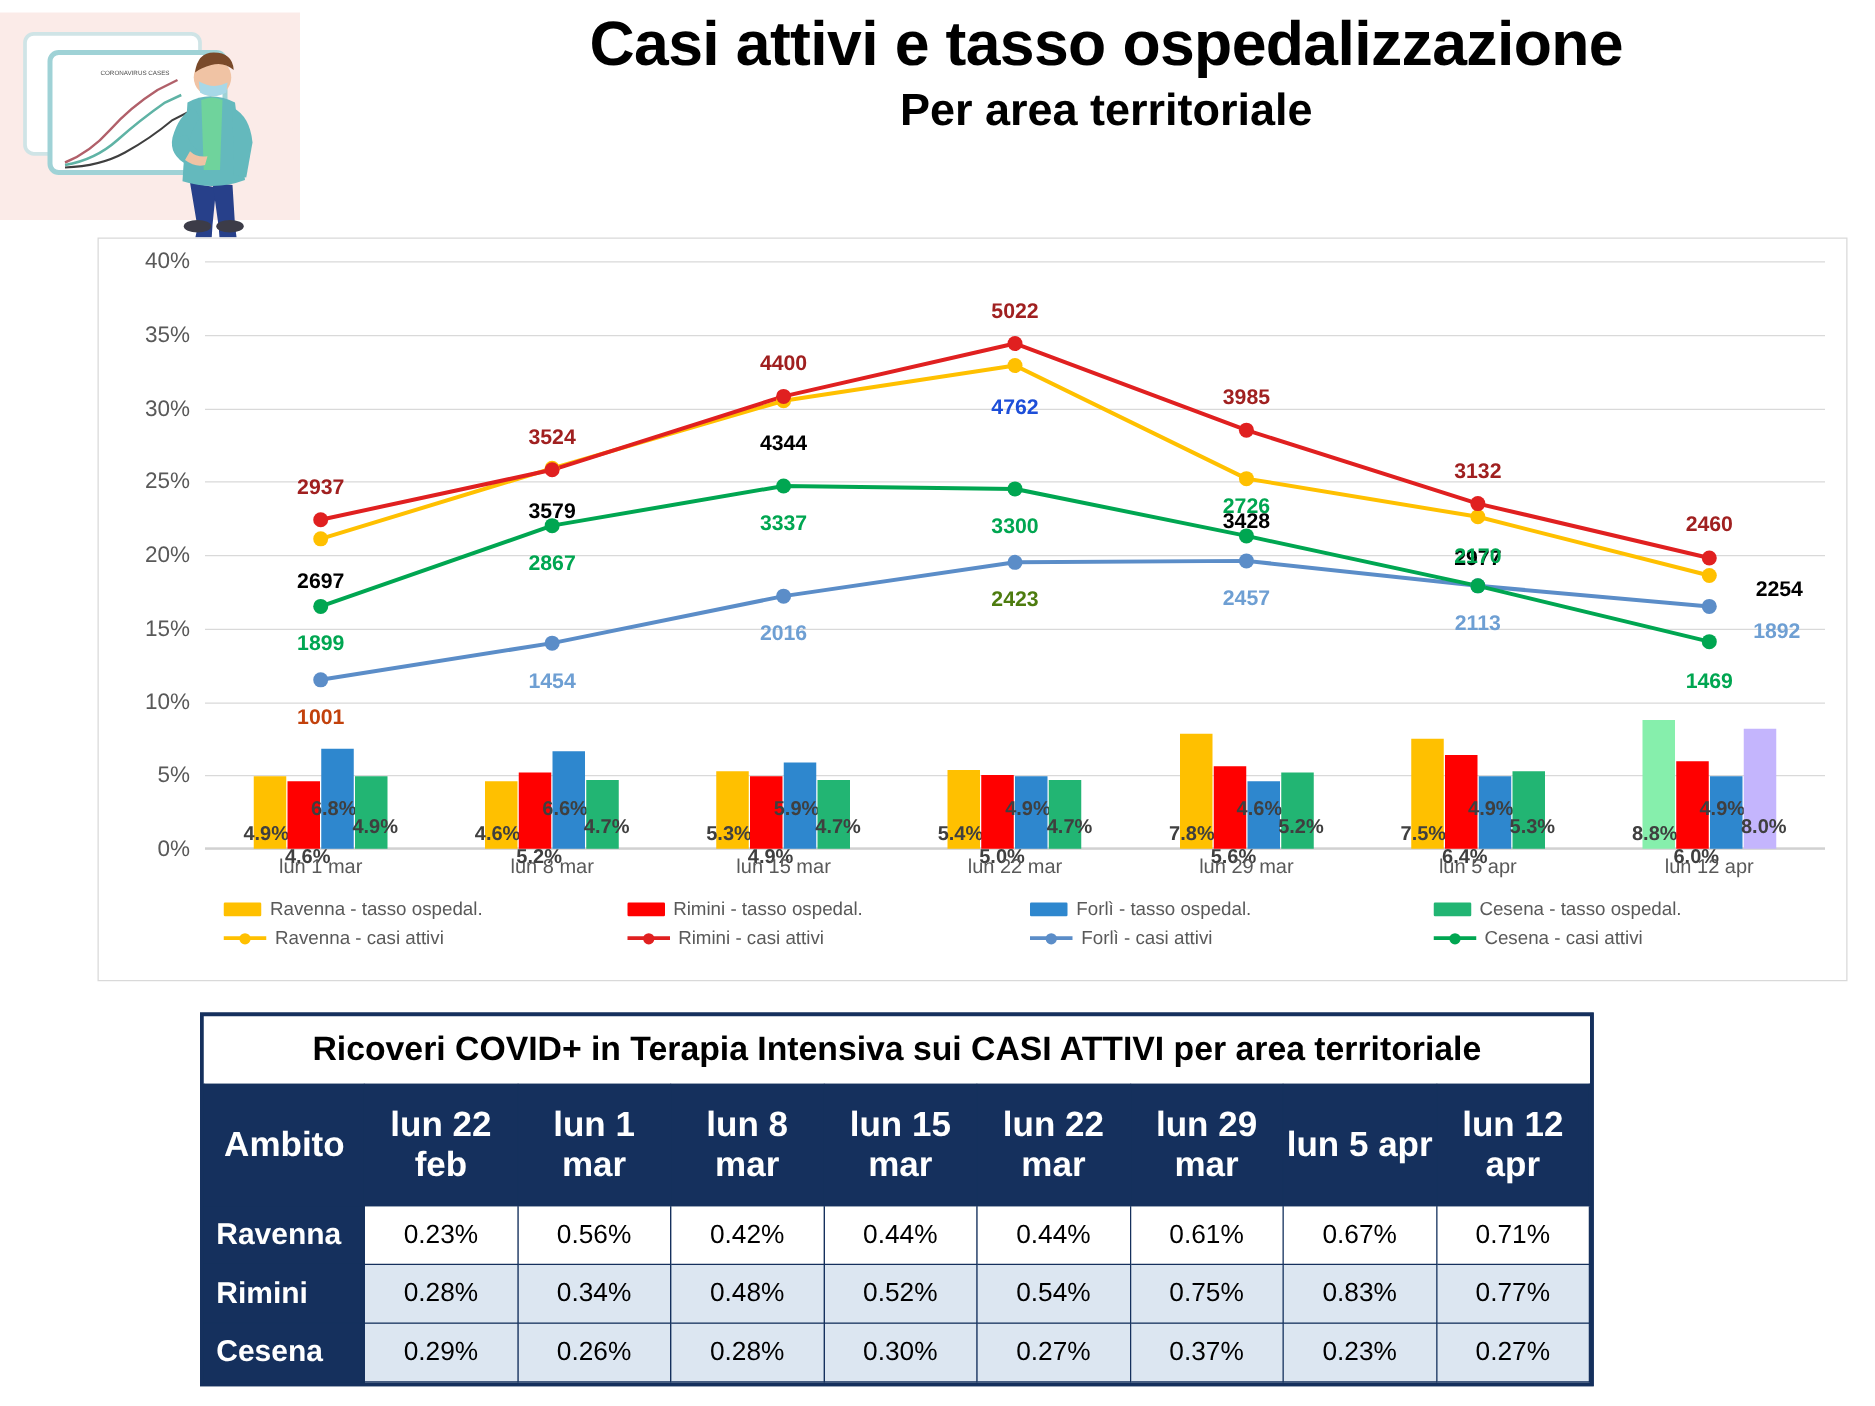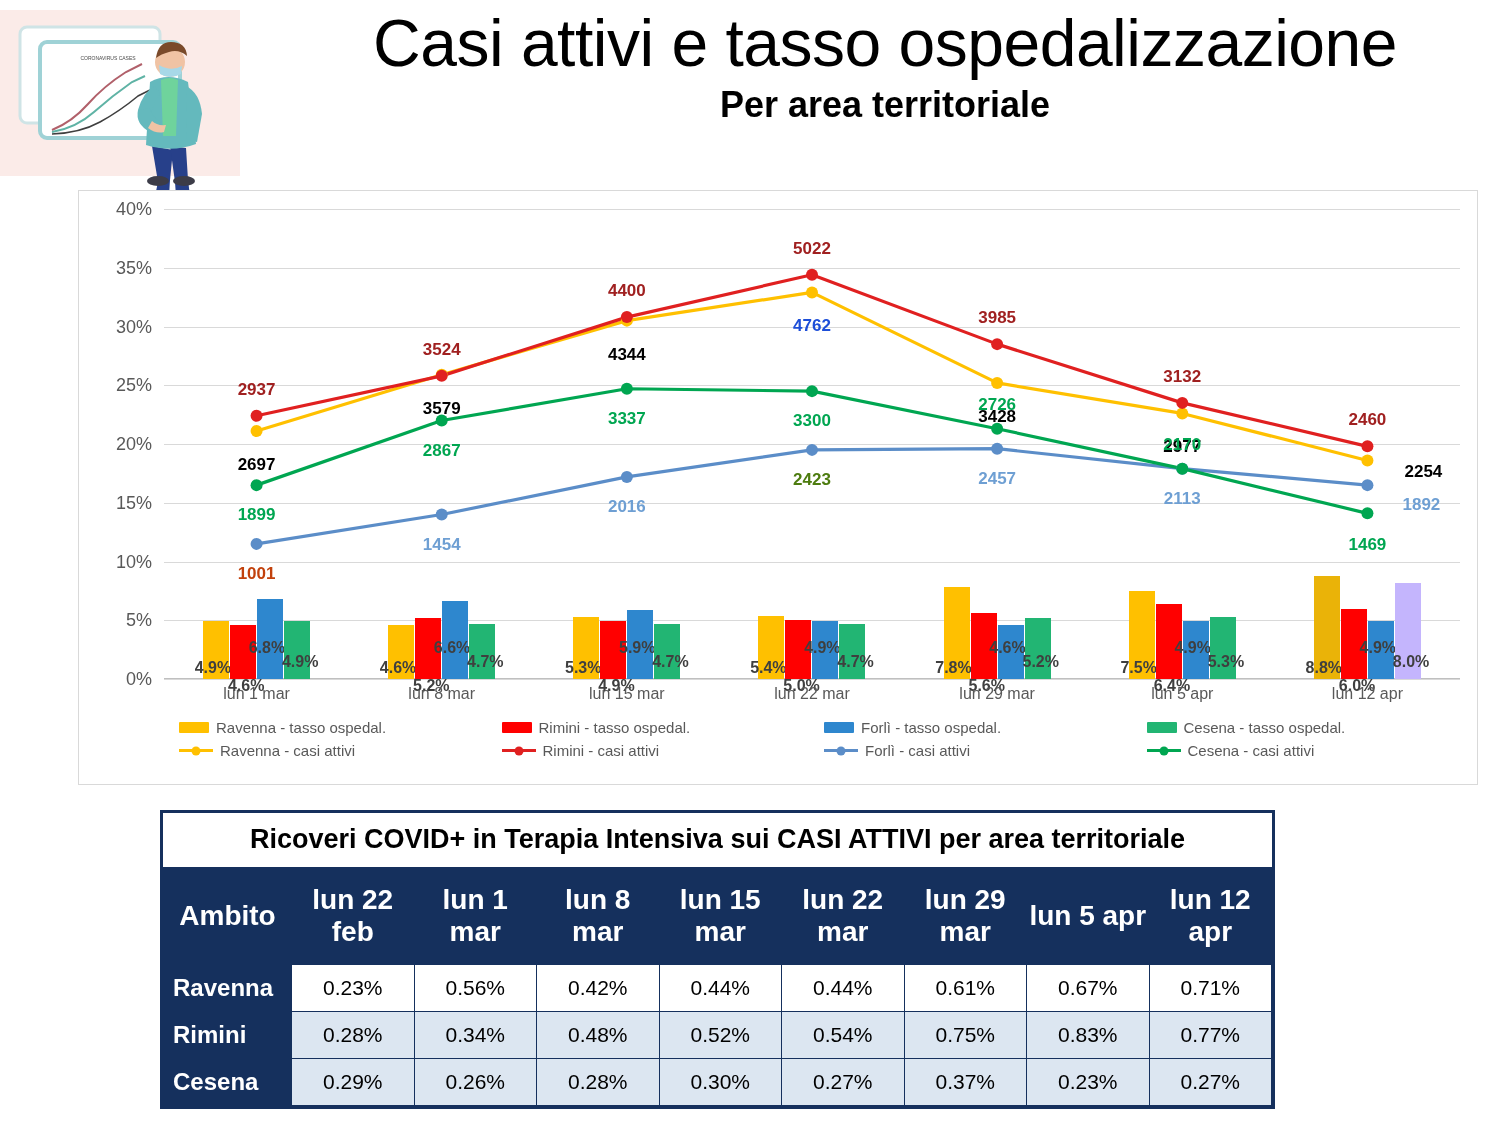--- a/index.html
+++ b/index.html
@@ -11,21 +11,21 @@
   }
   .page { position: relative; width: 1500px; height: 1125px; background: #fff; }
 
   
   .illus { position: absolute; left: 0; top: 0; width: 262px; height: 190px; }
 
   
   .title-block { position: absolute; left: 280px; top: 8px; width: 1210px; text-align: center; }
   .main-title {
     font-family: "Liberation Sans Narrow", "Liberation Sans", sans-serif;
-    font-size: 66px; font-weight: normal; color: #000; line-height: 1.08;
+    font-size: 50px; font-weight: bold; color: #000; line-height: 1.08;
     letter-spacing: -0.5px;
   }
   .sub-title {
     font-family: "Liberation Sans Narrow", "Liberation Sans", sans-serif;
     font-size: 36px; font-weight: bold; color: #000; line-height: 1.2; margin-top: 4px;
   }
 
   
   .chart-frame {
     position: absolute; left: 78px; top: 190px; width: 1400px; height: 595px;
@@ -246,21 +246,21 @@
             <span class="barlabel" style="bottom: -16px; left: 62%;">6.4%</span>
           </div>
           <div class="bar" style="height: 57.575px; background: rgb(46, 135, 206);">
             <span class="barlabel" style="bottom: 22px; left: 38%;">4.9%</span>
           </div>
           <div class="bar" style="height: 62.275px; background: rgb(34, 181, 115);">
             <span class="barlabel" style="bottom: 8px; left: 62%;">5.3%</span>
           </div>
         </div>
         <div class="bargroup" style="left: 1110.86px; width: 185.143px;">
-          <div class="bar" style="height: 103.4px; background: #eab308;">
+          <div class="bar" style="height: 103.4px; background: #86efac;">
             <span class="barlabel" style="bottom: 2px; left: 38%;">8.8%</span>
           </div>
           <div class="bar" style="height: 70.5px; background: rgb(255, 0, 0);">
             <span class="barlabel" style="bottom: -16px; left: 62%;">6.0%</span>
           </div>
           <div class="bar" style="height: 57.575px; background: rgb(46, 135, 206);">
             <span class="barlabel" style="bottom: 22px; left: 38%;">4.9%</span>
           </div>
           <div class="bar" style="height: 96px; background: #c4b5fd;">
             <span class="barlabel" style="bottom: 8px; left: 62%;">8.0%</span>

